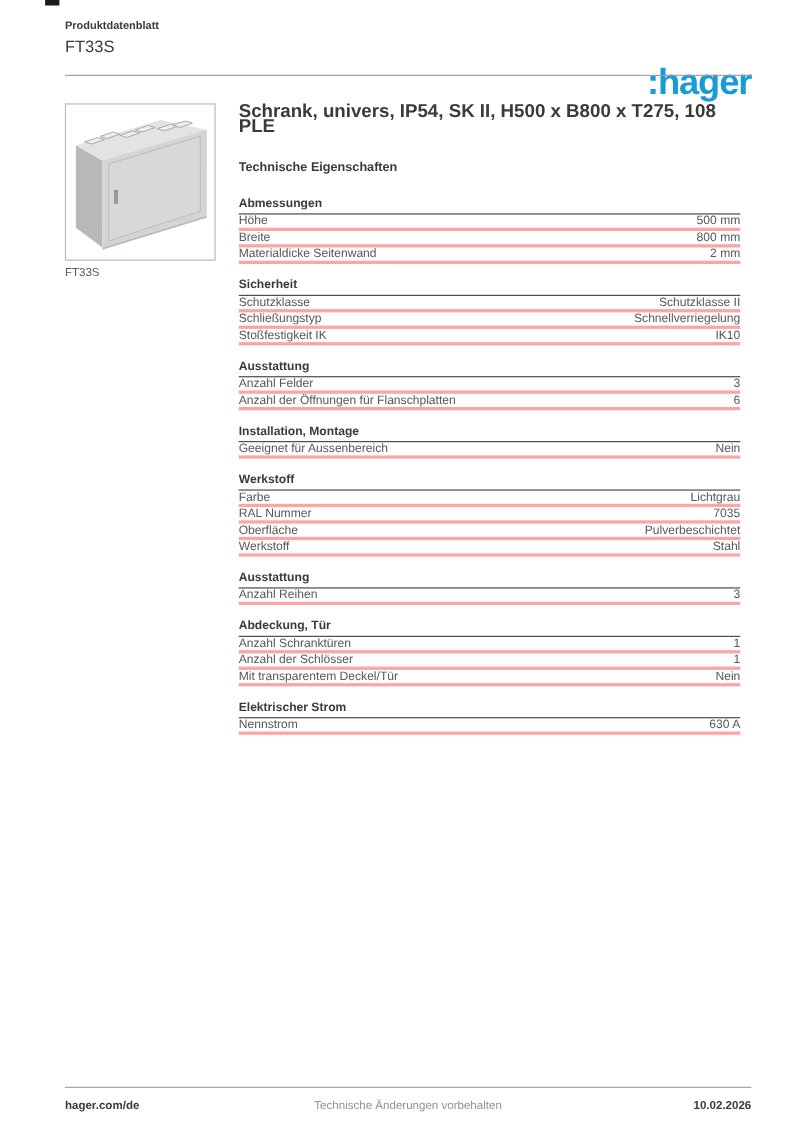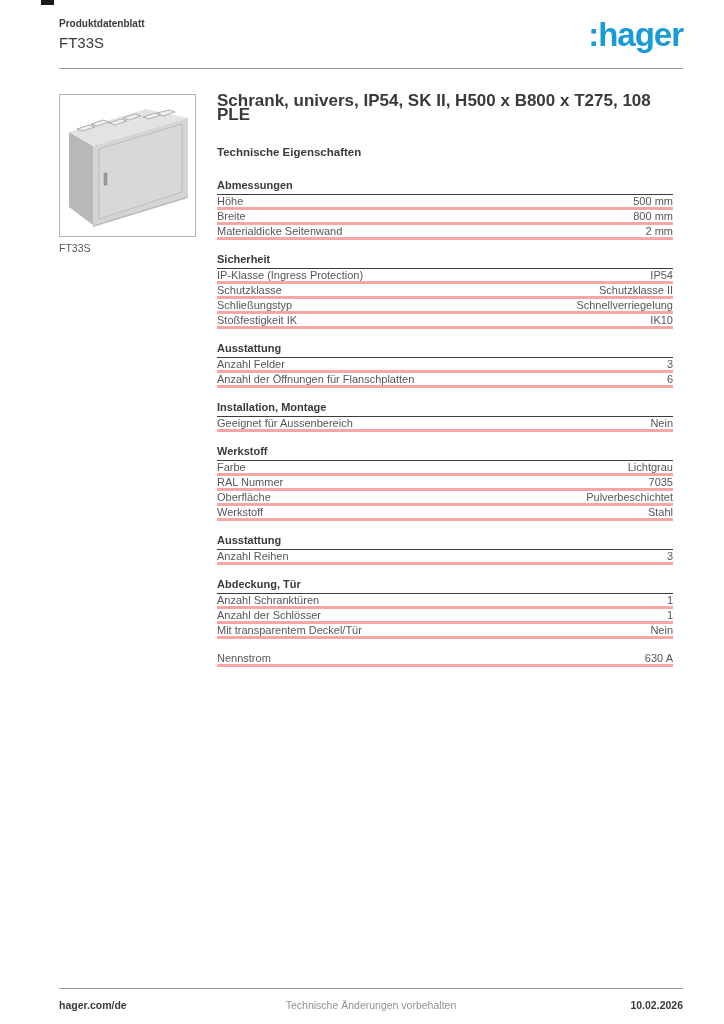--- a/index.html
+++ b/index.html
@@ -47,21 +47,21 @@
   .footer .f-right { position:absolute; right:0; font-weight:bold; color:#3a3a39; }
 </style>
 </head>
 <body>
 
 <div class="crop-mark"></div>
 
 <div class="header">
   <div class="doc-type">Produktdatenblatt</div>
   <div class="product-code">FT33S</div>
-  <div class="logo" style="color: rgb(24, 155, 215);">:hager</div>
+  <div class="logo" style="color: rgb(24, 155, 215); margin-top: 39px;">:hager</div>
 </div>
 <div class="header-rule"></div>
 
 <div class="img-box">
   <svg width="135" height="141" viewBox="0 0 135 141">
 
     <polygon points="9,37 33,51 33,130 9,112" fill="#b7b8b9"></polygon>
 
     <polygon points="9,37 86,14 128,23 33,51" fill="#e2e3e2"></polygon>
 
@@ -99,24 +99,20 @@
           <span class="lbl">Breite</span>
           <span class="val">800 mm</span>
         </div>
         <div class="spec-row">
           <span class="lbl">Materialdicke Seitenwand</span>
           <span class="val">2 mm</span>
         </div>
       </section>
       <section class="spec-section">
         <h3 class="sec-title">Sicherheit</h3>
-        <div class="spec-row">
-          <span class="lbl">IP-Klasse (Ingress Protection)</span>
-          <span class="val">IP54</span>
-        </div>
         <div class="spec-row">
           <span class="lbl">Schutzklasse</span>
           <span class="val">Schutzklasse II</span>
         </div>
         <div class="spec-row">
           <span class="lbl">Schließungstyp</span>
           <span class="val">Schnellverriegelung</span>
         </div>
         <div class="spec-row">
           <span class="lbl">Stoßfestigkeit IK</span>
@@ -176,20 +172,21 @@
         <div class="spec-row">
           <span class="lbl">Anzahl der Schlösser</span>
           <span class="val">1</span>
         </div>
         <div class="spec-row">
           <span class="lbl">Mit transparentem Deckel/Tür</span>
           <span class="val">Nein</span>
         </div>
       </section>
       <section class="spec-section">
+        <h3 class="sec-title">Elektrischer Strom</h3>
         <div class="spec-row">
           <span class="lbl">Nennstrom</span>
           <span class="val">630 A</span>
         </div>
       </section>
     </div>
 </div>
 
 <div class="footer-rule"></div>
 <div class="footer">

